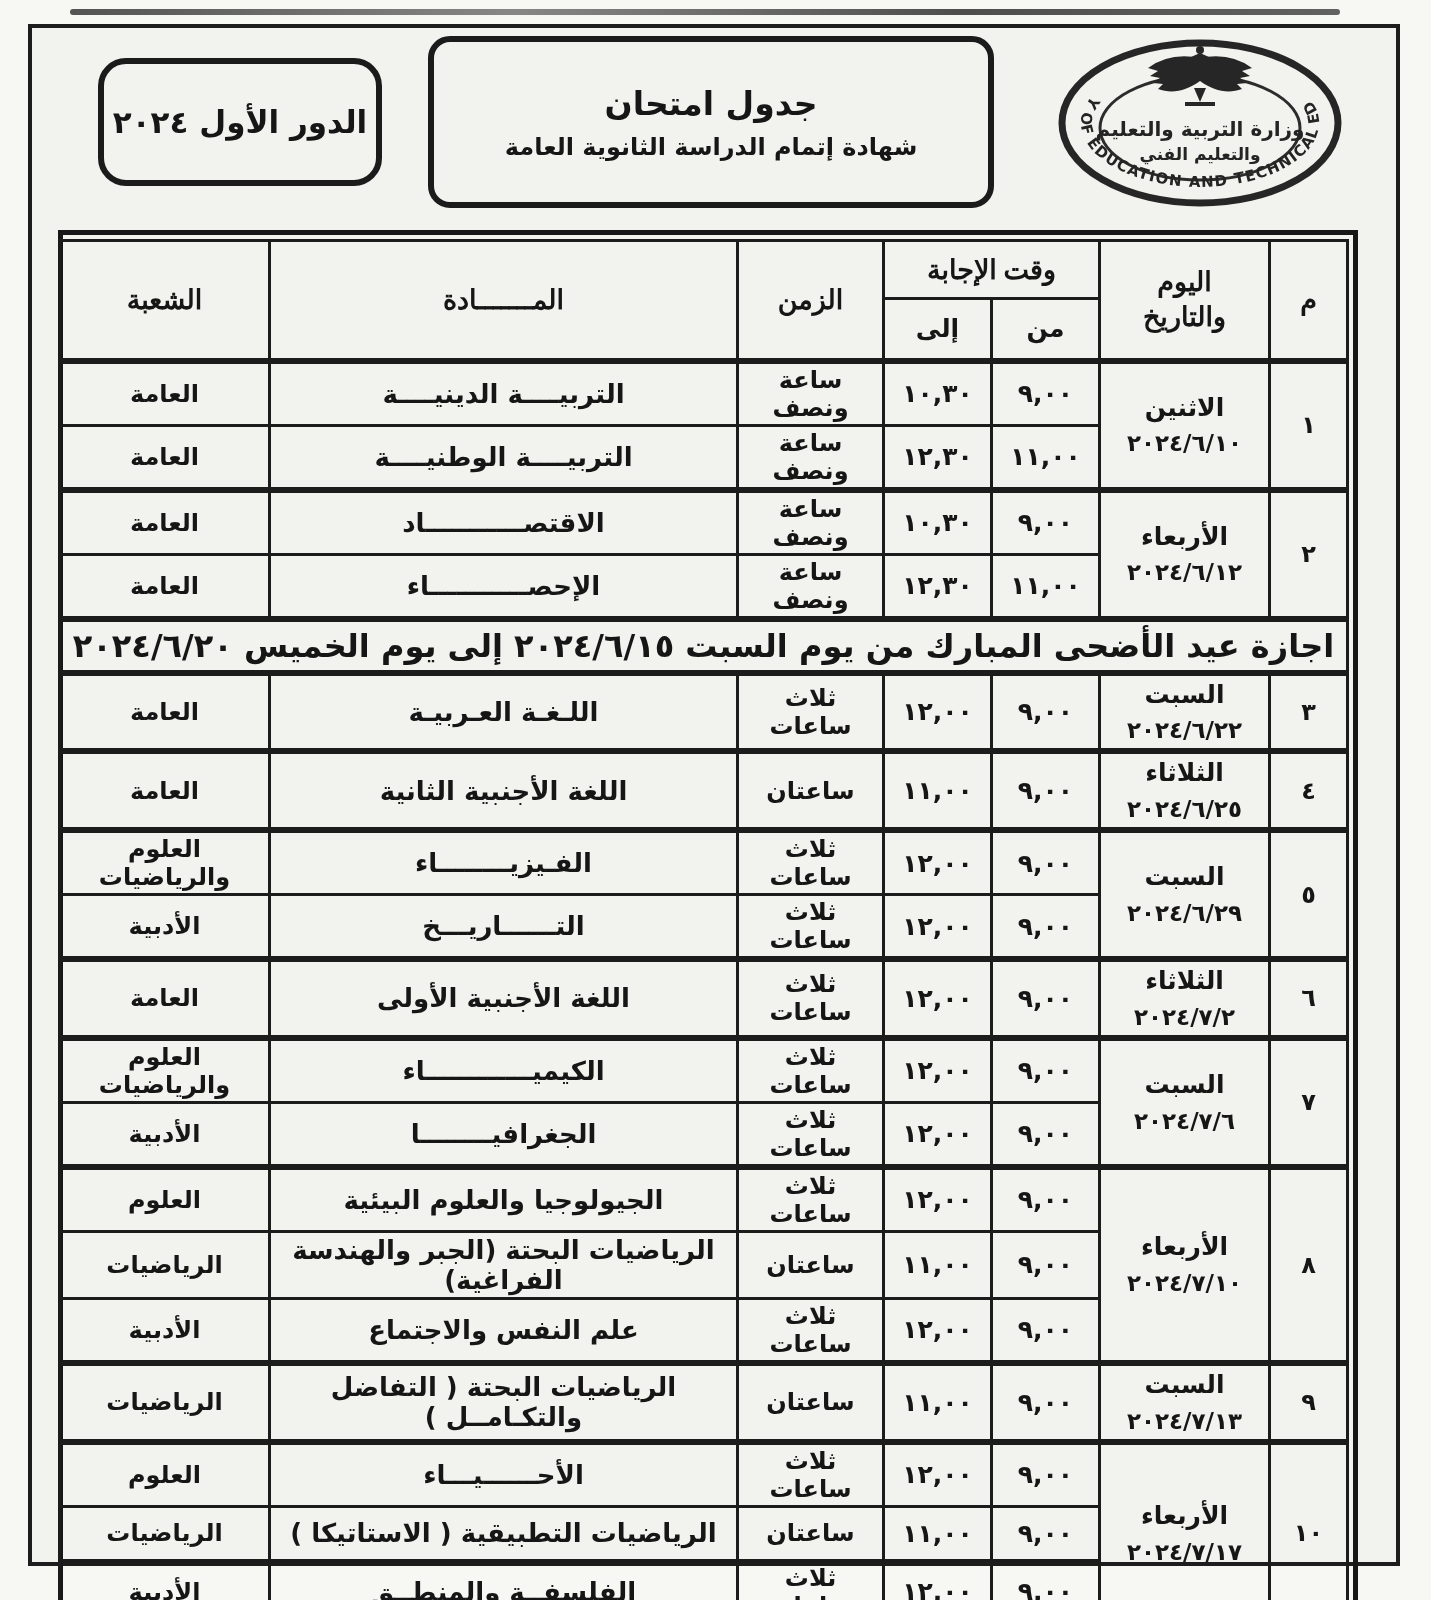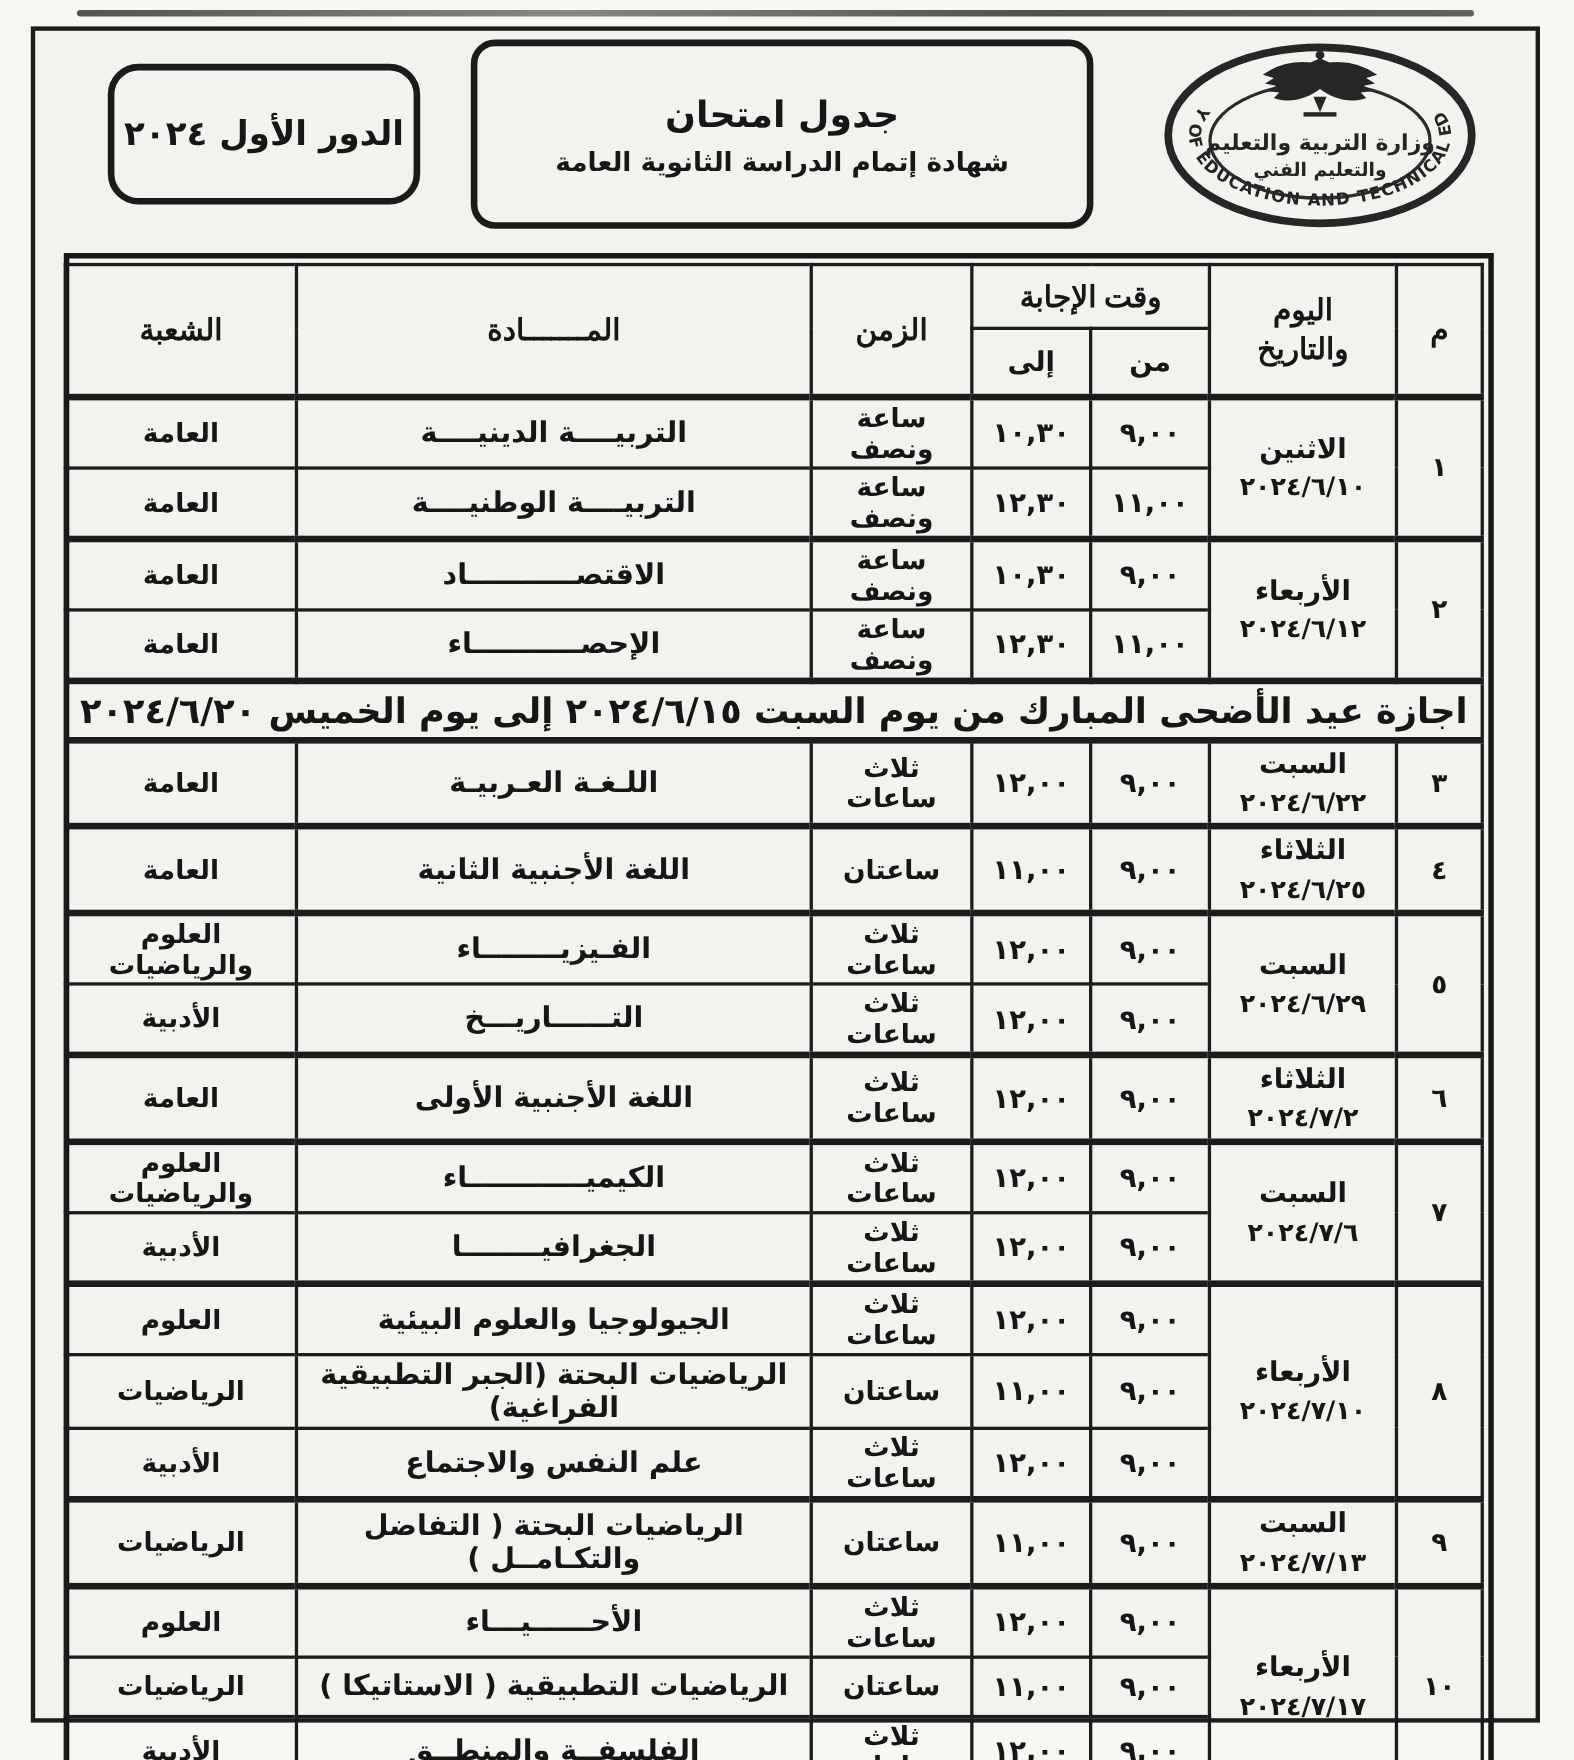--- a/index.html
+++ b/index.html
@@ -253,21 +253,21 @@
                 <td class="c-time">٩,٠٠</td>
                 <td class="c-time">١٢,٠٠</td>
                 <td class="c-duration">ثلاث ساعات</td>
                 <td class="c-subject">الجيولوجيا والعلوم البيئية</td>
                 <td class="c-section">العلوم</td>
               </tr>
               <tr class="sub">
                 <td class="c-time">٩,٠٠</td>
                 <td class="c-time">١١,٠٠</td>
                 <td class="c-duration">ساعتان</td>
-                <td class="c-subject">الرياضيات البحتة (الجبر التطبيقية الفراغية)</td>
+                <td class="c-subject">الرياضيات البحتة (الجبر والهندسة الفراغية)</td>
                 <td class="c-section">الرياضيات</td>
               </tr>
               <tr class="sub">
                 <td class="c-time">٩,٠٠</td>
                 <td class="c-time">١٢,٠٠</td>
                 <td class="c-duration">ثلاث ساعات</td>
                 <td class="c-subject">علم النفس والاجتماع</td>
                 <td class="c-section">الأدبية</td>
               </tr>
               <tr class="single-row group-start">

